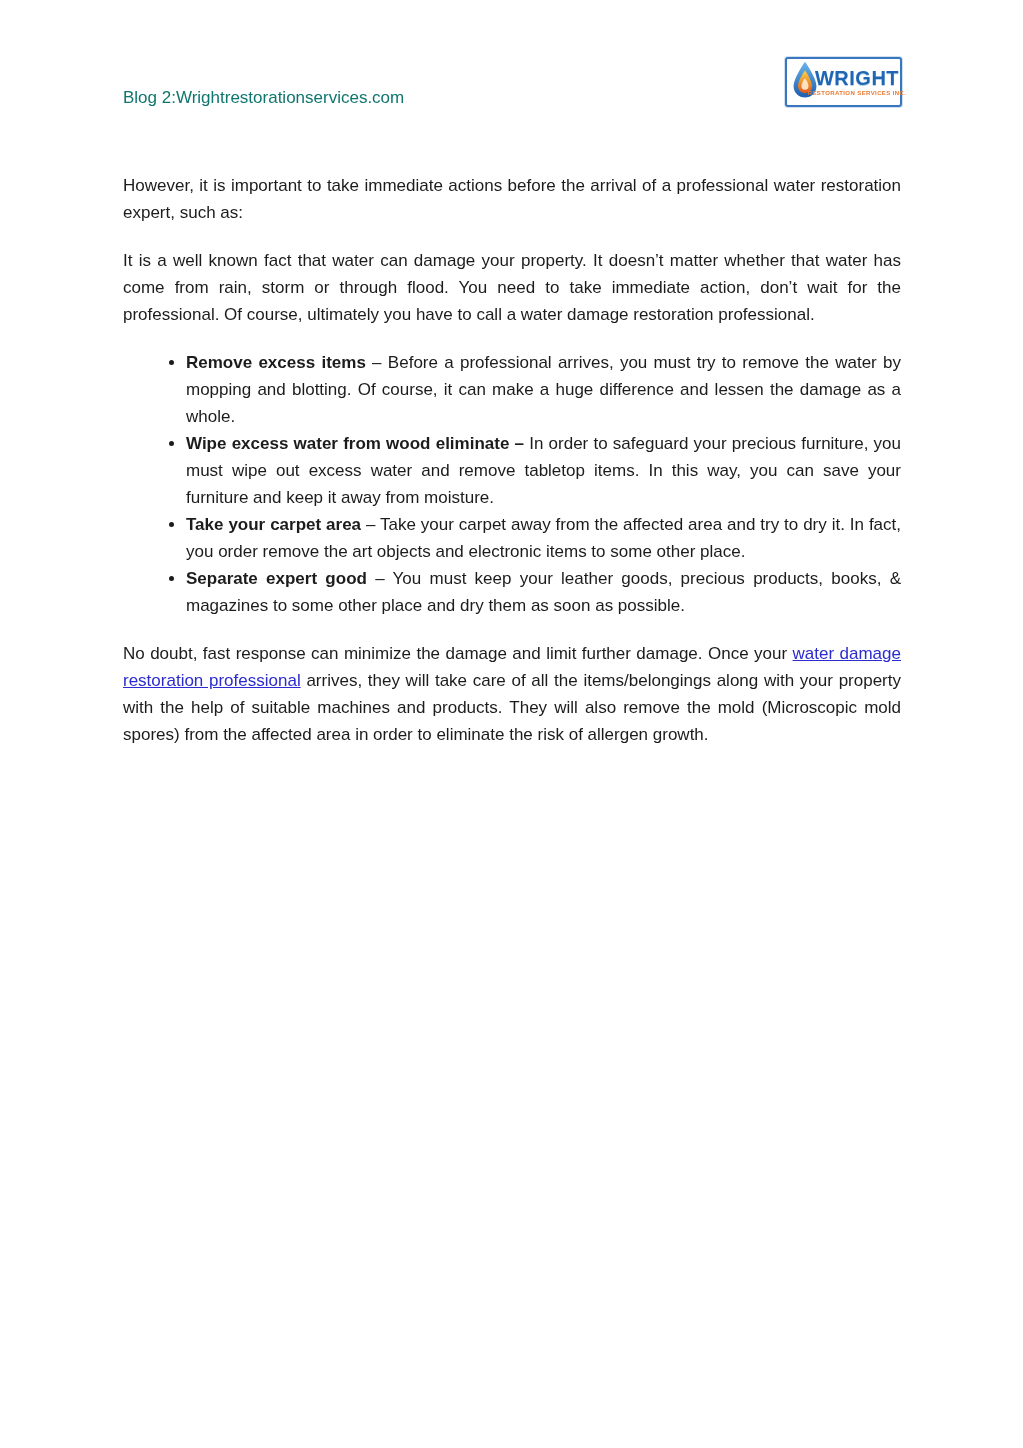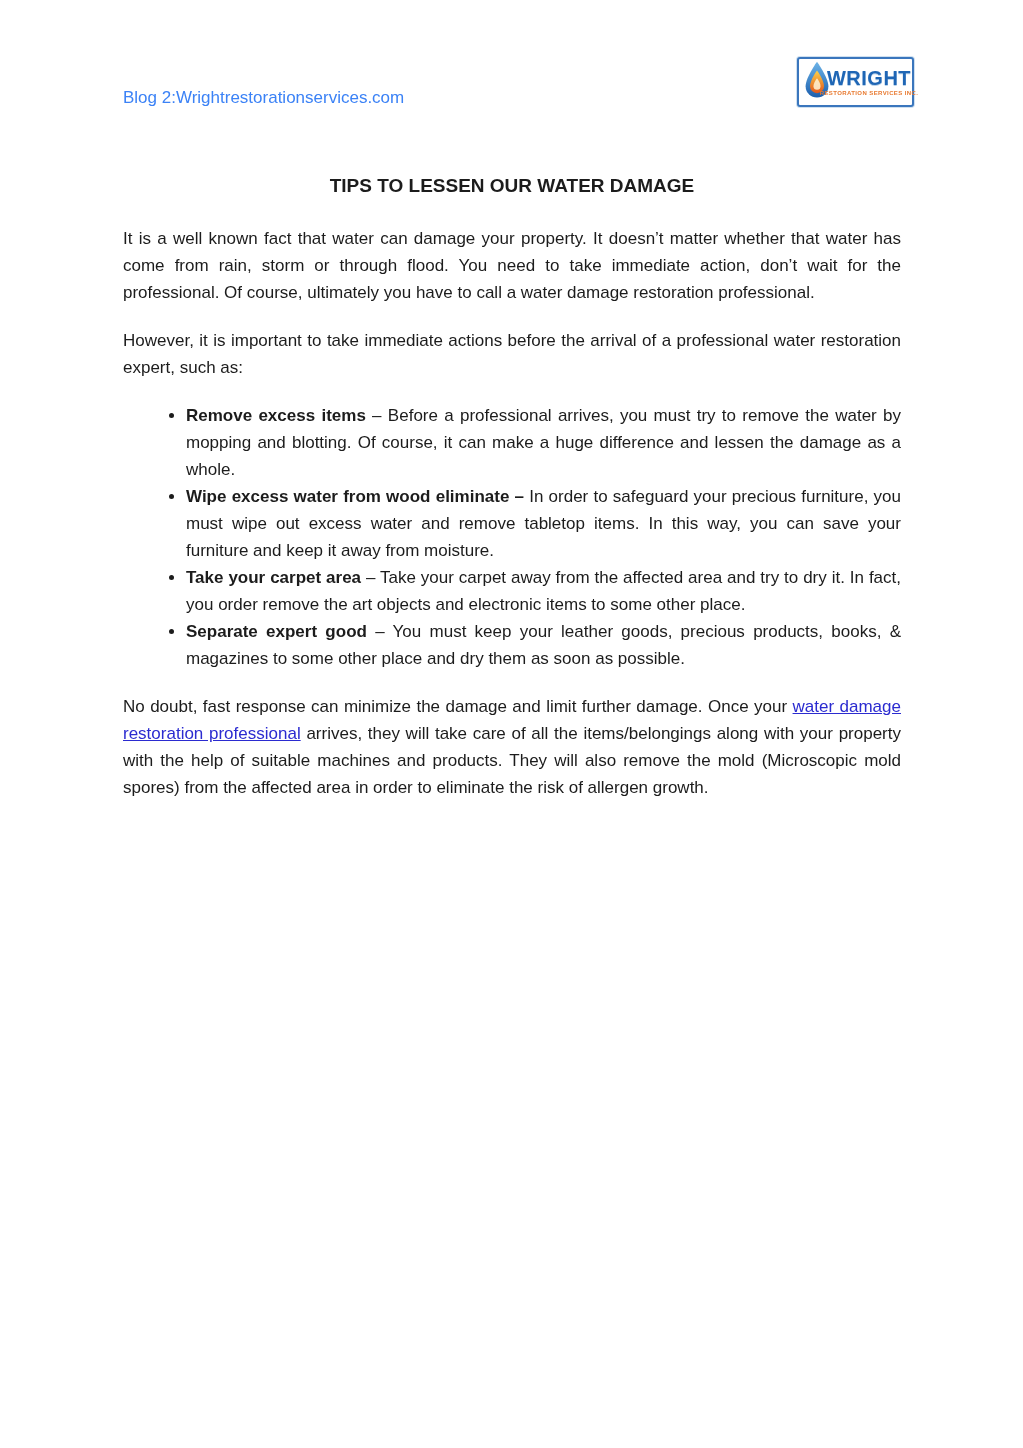--- a/index.html
+++ b/index.html
@@ -11,38 +11,37 @@
     font-family: "Liberation Sans", sans-serif;
     color: #1c1c1c;
     overflow: hidden;
   }
   .blog-header {
     position: absolute;
     top: 87px;
     left: 123px;
     font-size: 17px;
     line-height: 22px;
-    color: #3b82f6;
+    color: #0f766e;
   }
   .logo {
     position: absolute;
     top: 57px;
     left: 785px;
     width: 117px;
     height: 50px;
     box-sizing: border-box;
     background: #ffffff;
     border: 2px solid #3a76bd;
     border-radius: 3px;
     box-shadow: 0 0 0 1px #cfe0f0;
     display: flex;
     align-items: center;
     padding: 2px 5px 2px 4px;
     gap: 0;
-    margin-left: 12px;
   }
   .logo-drop { flex: 0 0 auto; }
   .logo-textwrap {
     display: flex;
     flex-direction: column;
     align-items: center;
     justify-content: center;
     min-width: 0;
   }
   .logo-brand {
@@ -123,25 +122,24 @@
       </svg>
     </span>
     <span class="logo-textwrap">
       <span class="logo-brand">WRIGHT</span>
       <span class="logo-tagline">RESTORATION SERVICES INC.</span>
     </span>
   </div>
 
   <div class="content">
 
-    <div class="doc-title">TIPS TO LESSEN OUR WATER DAMAGE</div>
+
+    <p>However, it is important to take immediate actions before the arrival of a professional water restoration expert, such as:</p>
 
     <p>It is a well known fact that water can damage your property. It doesn’t matter whether that water has come from rain, storm or through flood. You need to take immediate action, don’t wait for the professional. Of course, ultimately you have to call a water damage restoration professional.</p>
-
-    <p>However, it is important to take immediate actions before the arrival of a professional water restoration expert, such as:</p>
 
     <ul>
       <li>
         <span class="lead">Remove excess items</span><span> – </span><span>Before a professional arrives, you must try to remove the water by mopping and blotting. Of course, it can make a huge difference and lessen the damage as a whole.</span>
       </li>
       <li>
         <span class="lead">Wipe excess water from wood eliminate –</span><span> </span><span>In order to safeguard your precious furniture, you must wipe out excess water and remove tabletop items. In this way, you can save your furniture and keep it away from moisture.</span>
       </li>
       <li>
         <span class="lead">Take your carpet area</span><span> – </span><span>Take your carpet away from the affected area and try to dry it. In fact, you order remove the art objects and electronic items to some other place.</span>

